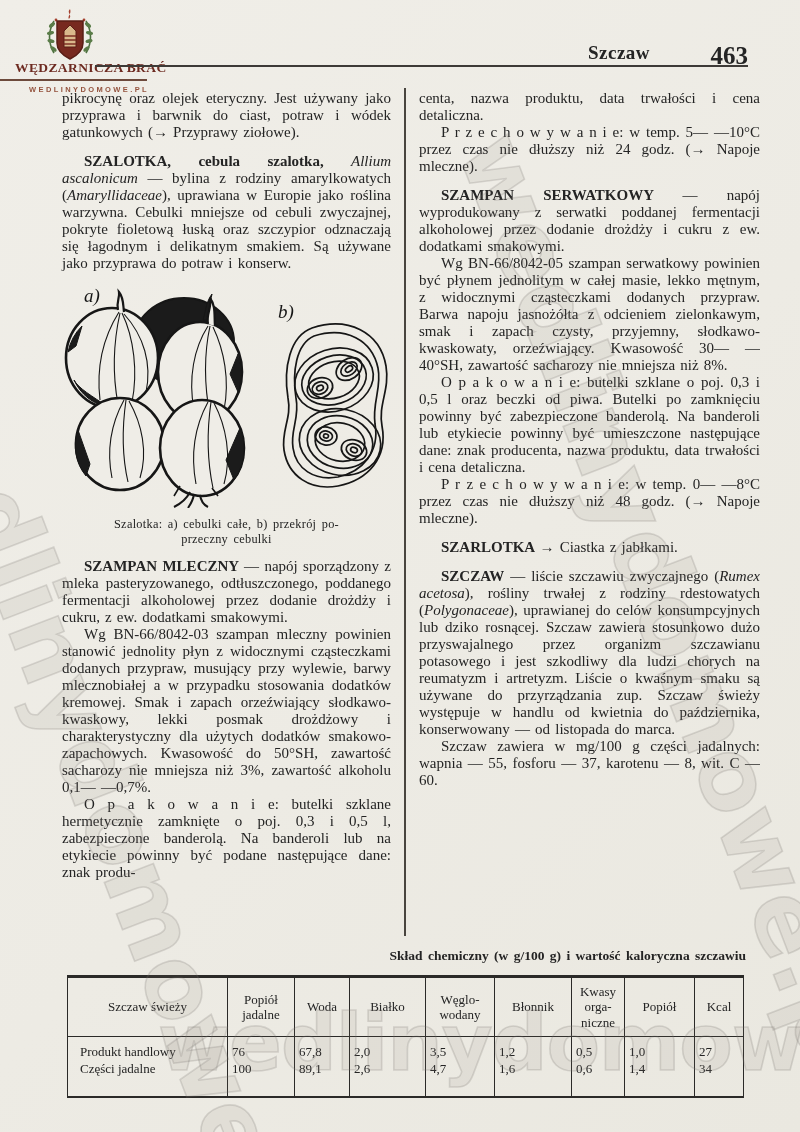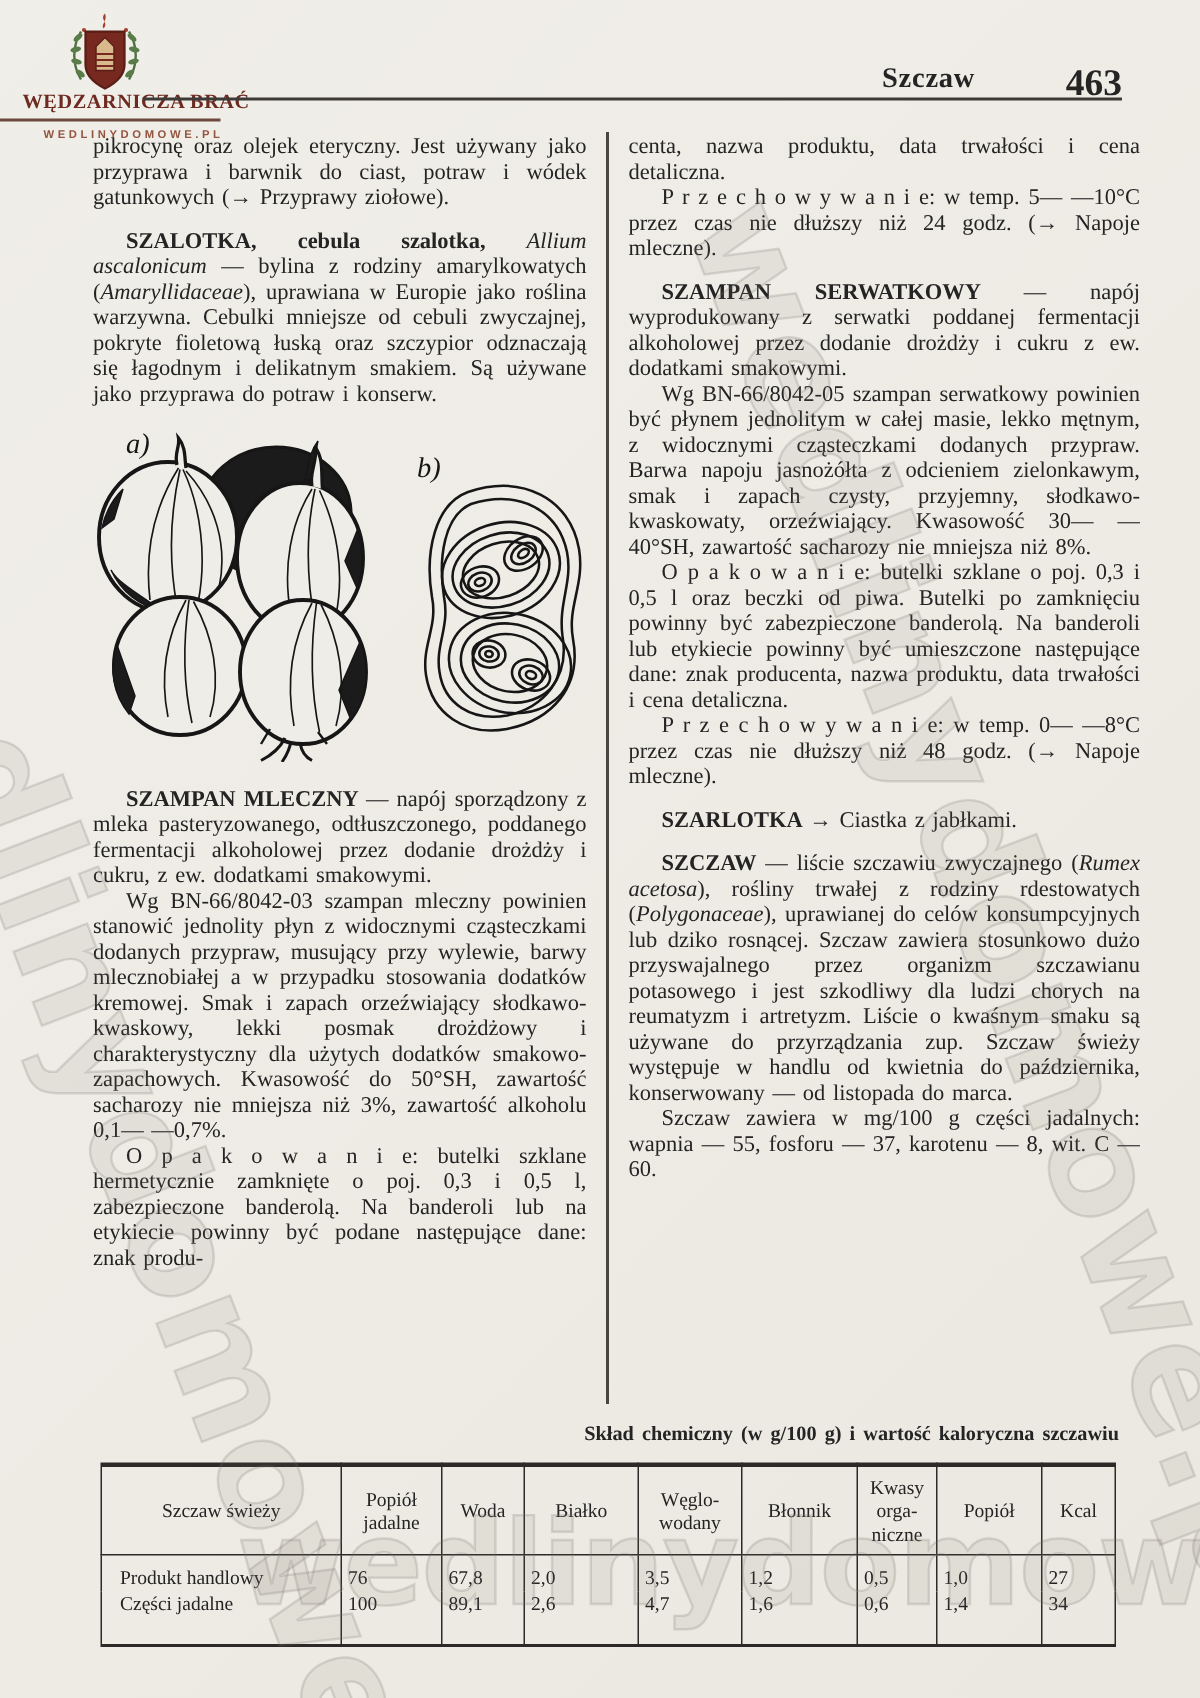--- a/index.html
+++ b/index.html
@@ -166,20 +166,22 @@
             <ellipse cx="292" cy="170" rx="13" ry="10" transform="rotate(20 292 170)"></ellipse>
             <ellipse cx="292" cy="170" rx="8" ry="6" transform="rotate(20 292 170)"></ellipse>
             <ellipse cx="292" cy="170" rx="3.5" ry="2.5" transform="rotate(20 292 170)"></ellipse>
           </g>
           <g font-style="italic" font-size="19" fill="#161616" stroke="none" font-family="Liberation Serif, DejaVu Serif, serif">
             <text x="22" y="22">a)</text>
             <text x="216" y="38">b)</text>
           </g>
         </g>
       </svg>
+      <div class="figcap">Szalotka: a) cebulki całe, b) przekrój po-
+przeczny cebulki</div>
     </div>
 
     <div id="left-after">
         <p class="para ind gap"><span class="b">SZAMPAN MLECZNY </span><span>— napój sporządzony z mleka pasteryzowanego, odtłuszczonego, poddanego fermentacji alkoholowej przez dodanie drożdży i cukru, z ew. dodatkami smakowymi.</span></p>
         <p class="para ind"><span>Wg BN-66/8042-03 szampan mleczny powinien stanowić jednolity płyn z widocznymi cząsteczkami dodanych przypraw, musujący przy wylewie, barwy mlecznobiałej a w przypadku stosowania dodatków kremowej. Smak i zapach orzeźwiający słodkawo-kwaskowy, lekki posmak drożdżowy i charakterystyczny dla użytych dodatków smakowo-zapachowych. Kwasowość do 50°SH, zawartość sacharozy nie mniejsza niż 3%, zawartość alkoholu 0,1— —0,7%.</span></p>
         <p class="para ind"><span>O p a k o w a n i e:  butelki szklane hermetycznie zamknięte o poj. 0,3 i 0,5 l, zabezpieczone banderolą. Na banderoli lub na etykiecie powinny być podane następujące dane: znak produ-</span></p>
       </div>
   </div>
 
   <div class="col col-right" id="right-col">

